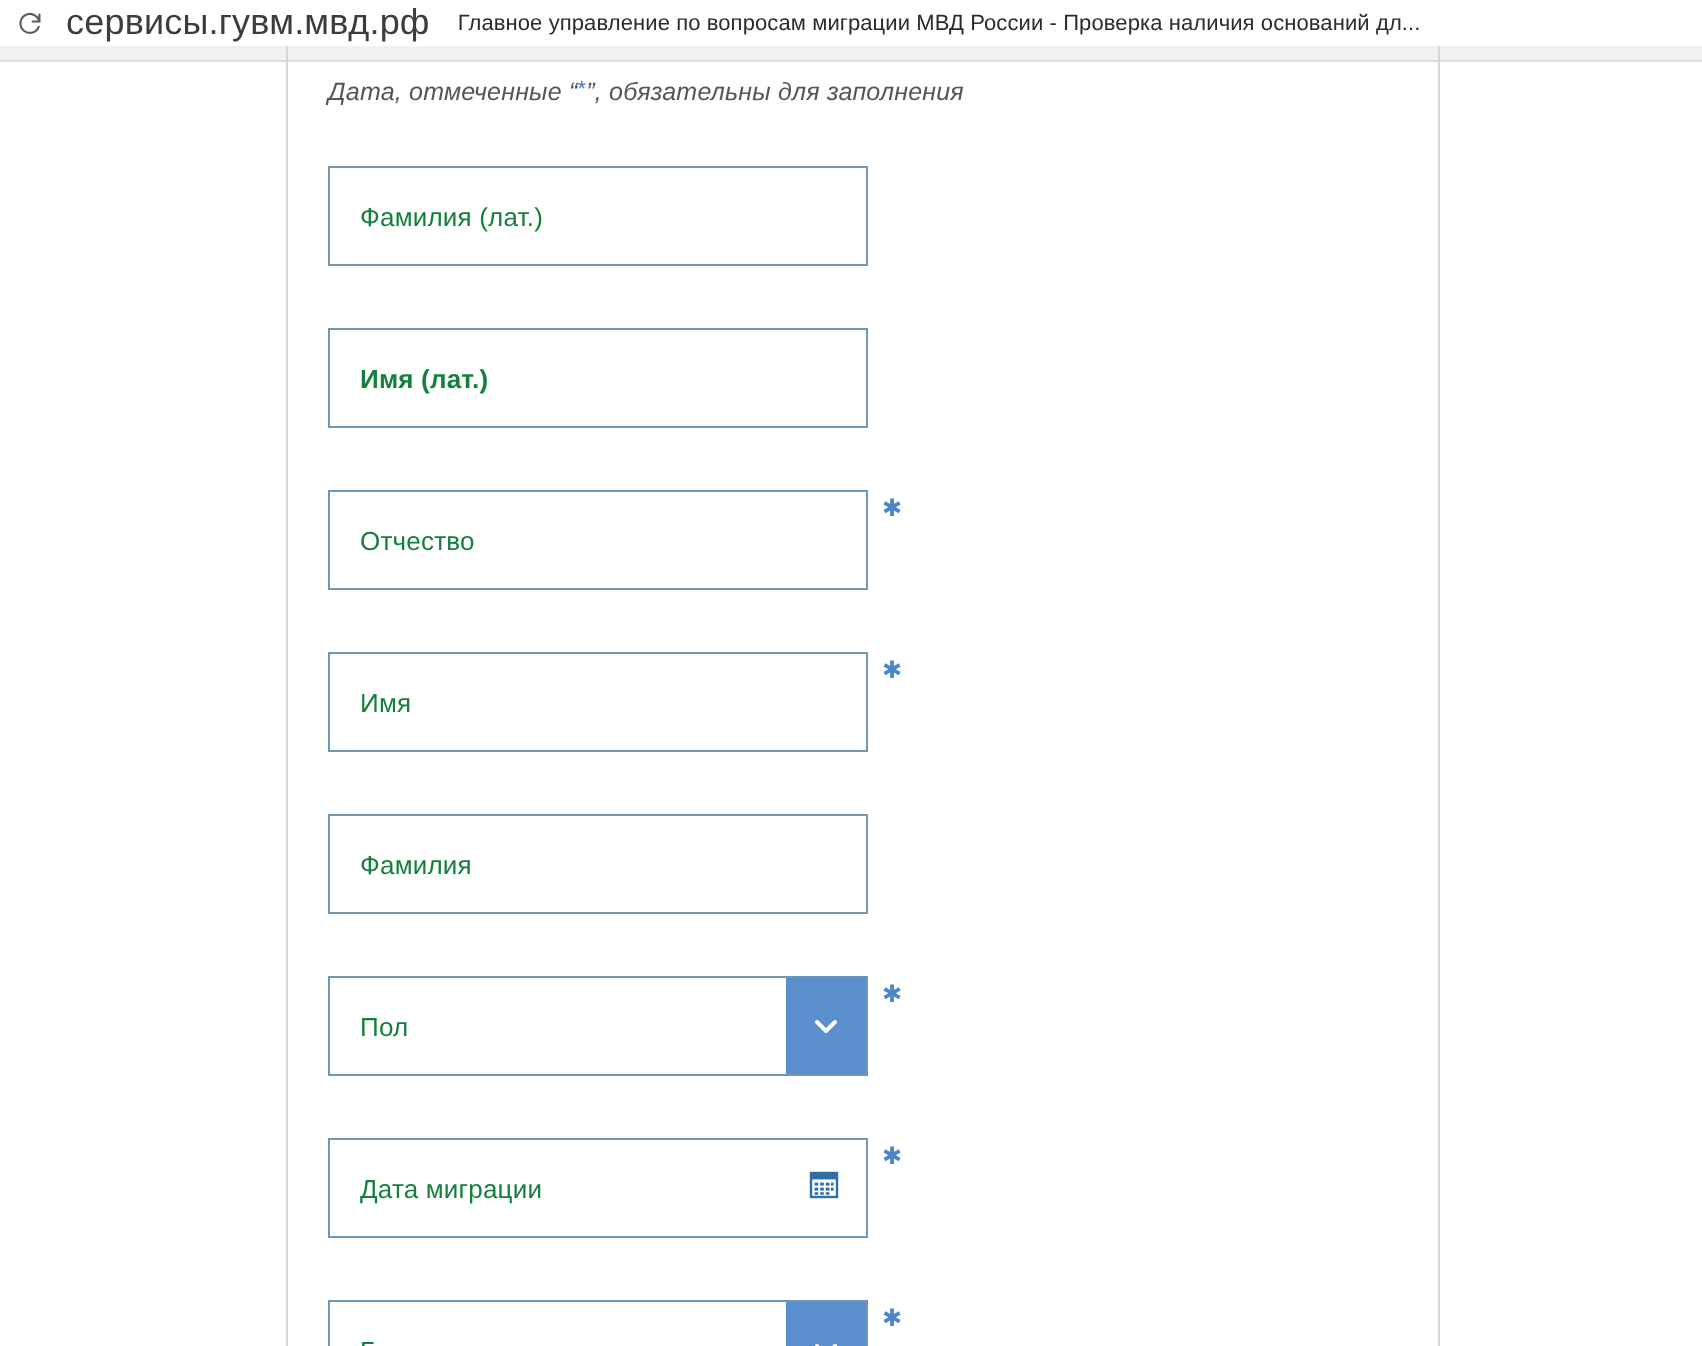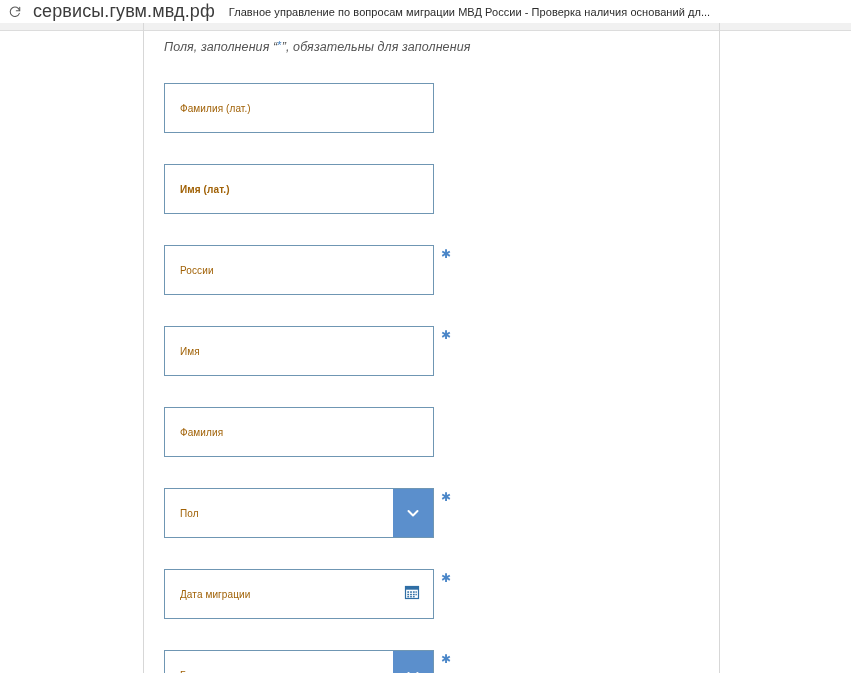--- a/index.html
+++ b/index.html
@@ -146,22 +146,22 @@
     width: 270px;
     height: 50px;
     box-sizing: border-box;
     border: 1px solid #6f96b3;
     background: #ffffff;
     display: flex;
     align-items: center;
   }
 
   .field .placeholder {
-    font-size: 10px;
-    color: #a16207;
+    font-size: 13px;
+    color: #15803d;
     padding-left: 15px;
     letter-spacing: 0.1px;
     white-space: nowrap;
     pointer-events: none;
   }
 
   
   .field .req-mark {
     position: absolute;
     left: 277px;
@@ -228,37 +228,37 @@
   </div>
 
   <div class="chrome-sep"></div>
   <div class="sep-tick" style="left:143px;"></div>
   <div class="sep-tick" style="left:719px;"></div>
 
   <div class="viewport">
     <div class="content-column">
 
       <div class="required-note">
-        <span>Поля, заполнения “</span><span class="star">*</span><span>”, обязательны для заполнения</span>
+        <span>Дата, отмеченные “</span><span class="star">*</span><span>”, обязательны для заполнения</span>
       </div>
 
       <div class="form-area" id="form-area">
           <div class="field" style="top: 52px;">
             <div class="box">
               <span class="placeholder">Фамилия (лат.)</span>
             </div>
           </div>
           <div class="field" style="top: 133px; font-weight: bold;">
             <div class="box">
               <span class="placeholder">Имя (лат.)</span>
             </div>
           </div>
           <div class="field" style="top: 214px;">
             <div class="box">
-              <span class="placeholder">России</span>
+              <span class="placeholder">Отчество</span>
             </div>
             <span class="req-mark">✱</span>
           </div>
           <div class="field" style="top: 295px;">
             <div class="box">
               <span class="placeholder">Имя</span>
             </div>
             <span class="req-mark">✱</span>
           </div>
           <div class="field" style="top: 376px;">

